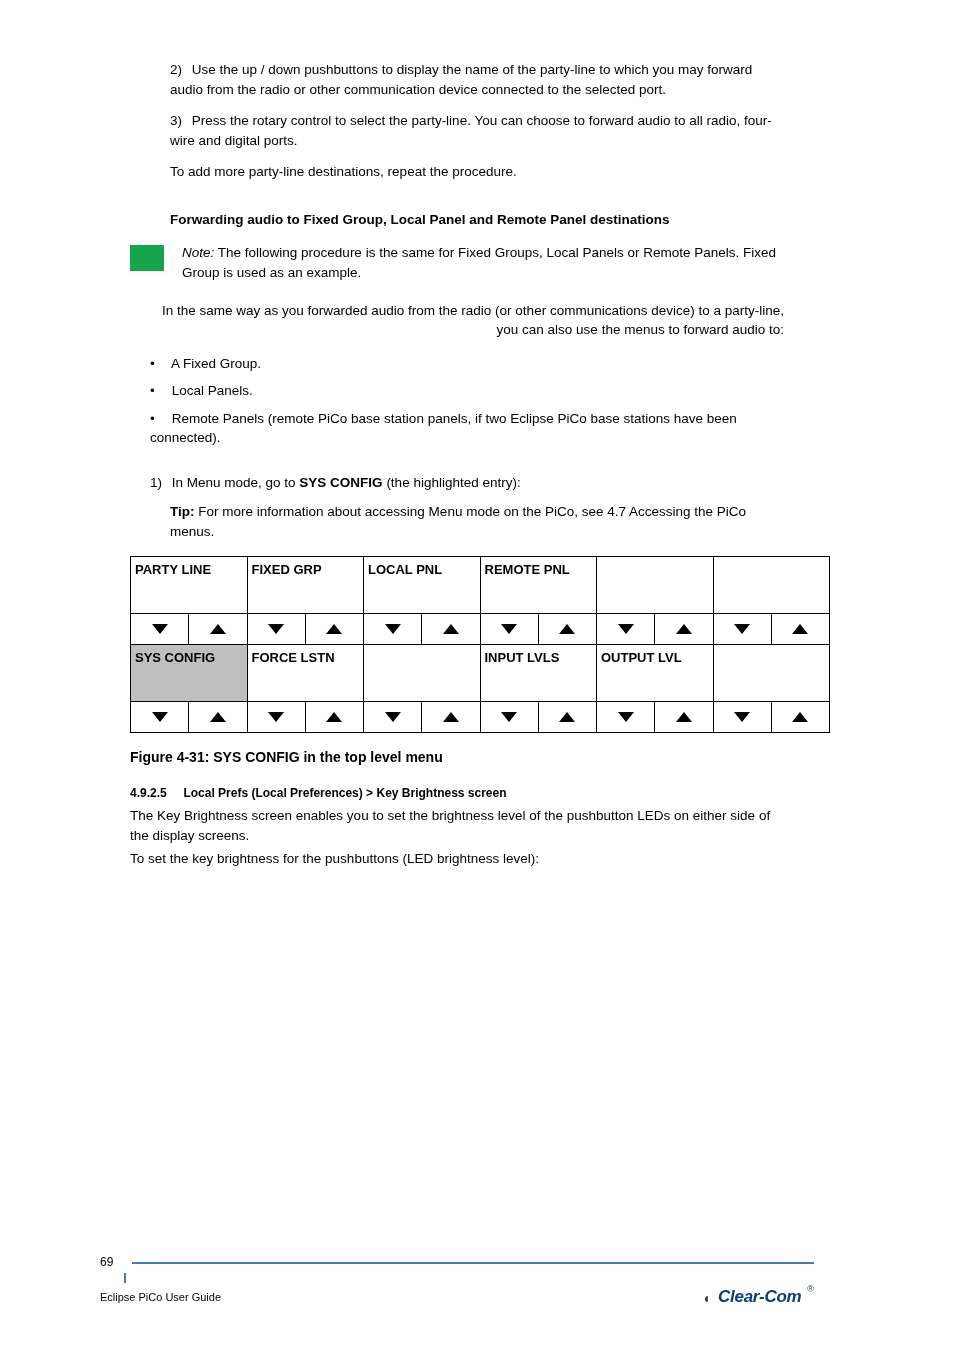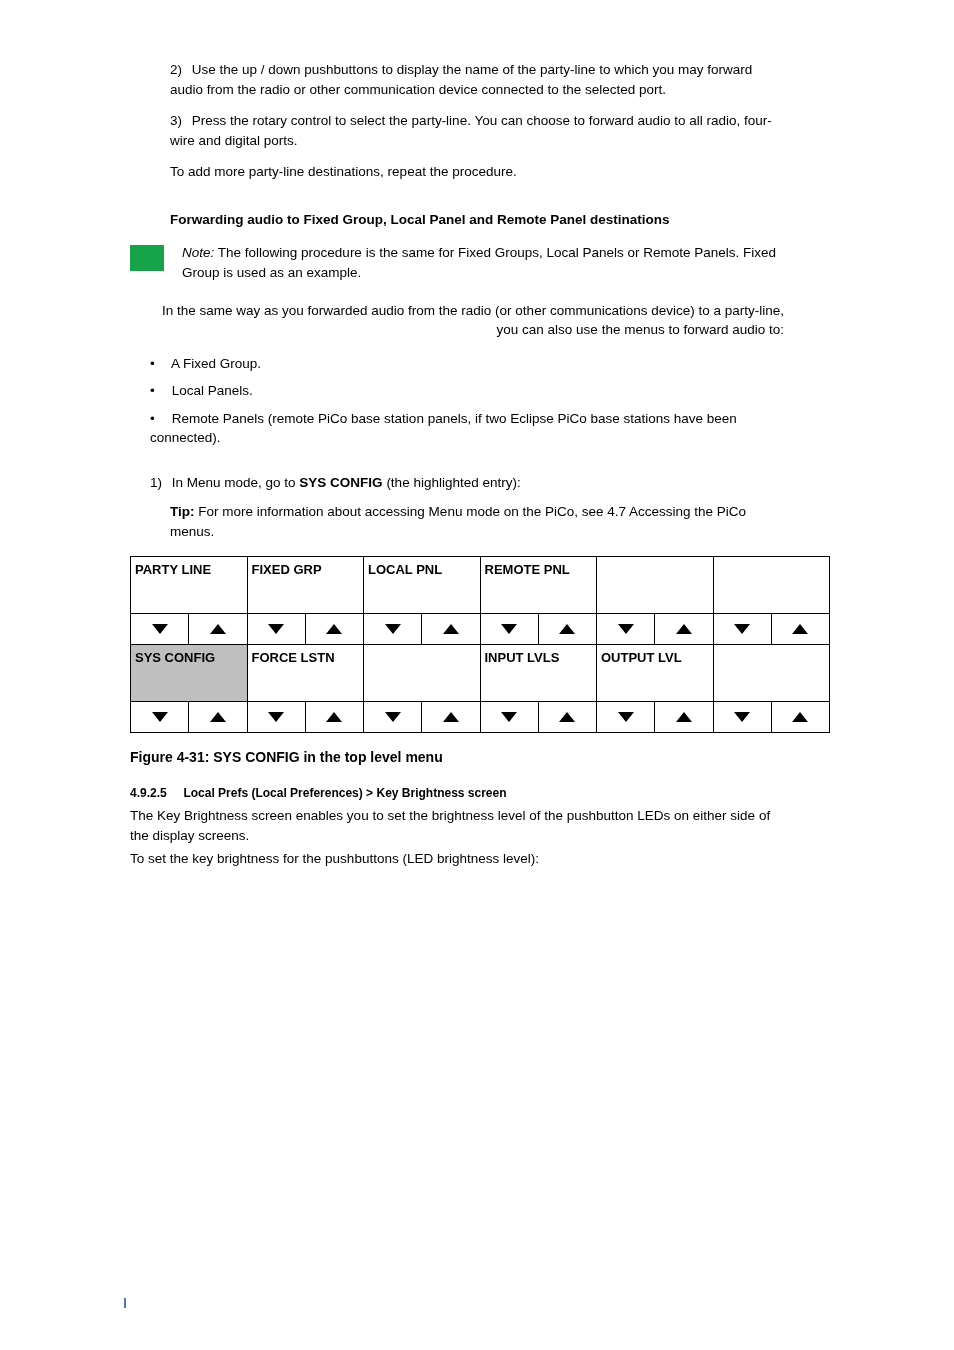--- a/index.html
+++ b/index.html
@@ -445,15 +445,27 @@
       &nbsp;&nbsp;&nbsp;
       <span>Local Prefs (Local Preferences) &gt; Key Brightness screen</span>
     </div>
 
     <div class="body-text tight" style="margin-left:0;">The Key Brightness screen enables you to set the brightness level of the pushbutton LEDs on either side of the display screens.</div>
     <div class="body-text" style="margin-left:0;">To set the key brightness for the pushbuttons (LED brightness level):</div>
 
   </div>
 
   <div class="footer">
+    <div class="footer-line">
+      <span class="pg">69</span>
+      <div class="rule"></div>
+    </div>
     <div class="vert-stub"></div>
+    <div class="footer-bottom">
+      <span>Eclipse PiCo User Guide</span>
+      <span class="brand">
+        <span class="brand-mark">◐</span>
+        <span class="brand-name">Clear-Com</span>
+        <span class="brand-r">®</span>
+      </span>
+    </div>
   </div>
 </div>
 
 </body></html>

